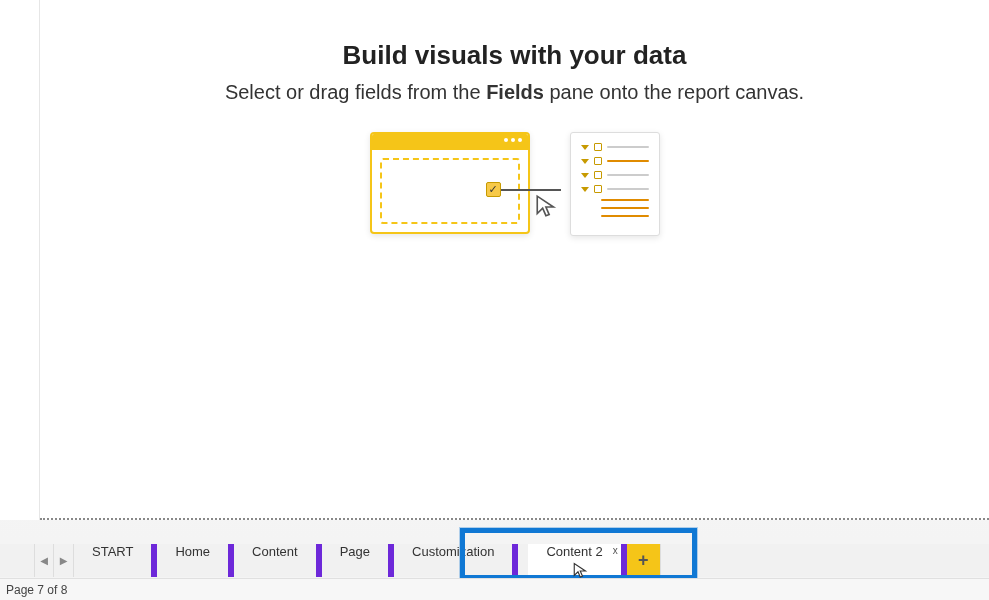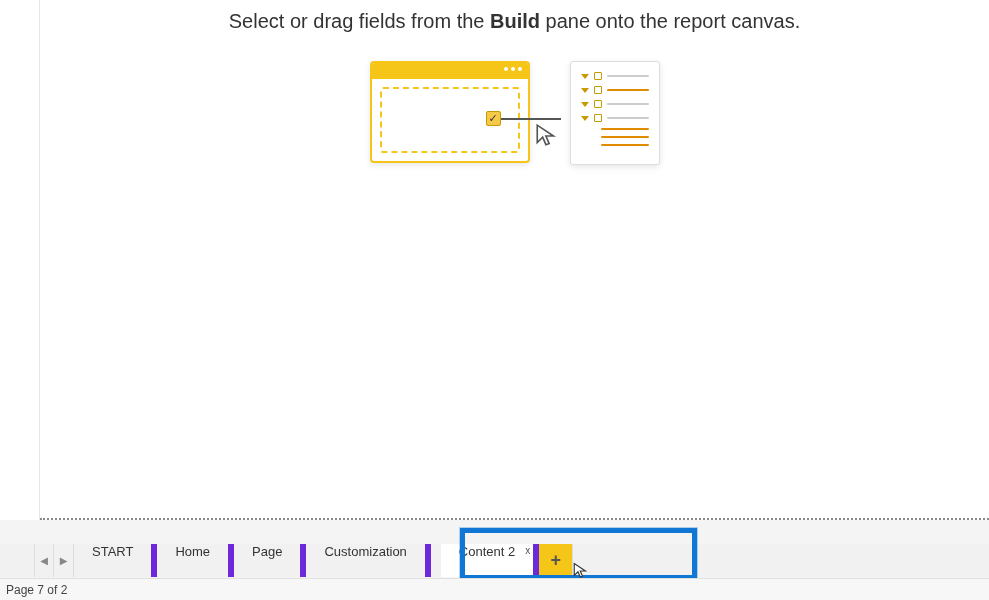--- a/index.html
+++ b/index.html
@@ -58,22 +58,23 @@
   .status-bar { position: absolute; left: 0; right: 0; bottom: 0; height: 22px; background: #f7f7f7; border-top: 1px solid #e0e0e0; font-size: 12px; color: #444; padding-left: 6px; display: flex; align-items: center; }
 </style>
 </head>
 <body>
 
 <div class="app">
 
   <div class="left-rail"></div>
 
   <div class="canvas">
+    <h1 class="canvas-title">Build visuals with your data</h1>
     <p class="canvas-subtitle">
-      <span>Select or drag fields from the </span><span class="bold">Build</span><span> pane onto the report canvas.</span>
+      <span>Select or drag fields from the </span><span class="bold">Fields</span><span> pane onto the report canvas.</span>
     </p>
 
     <div class="illustration">
       <div class="win-card">
         <div class="win-head">
           <div class="win-dots">
               <span></span>
               <span></span>
               <span></span>
             </div>
@@ -120,20 +121,23 @@
   <div class="tab-bar">
     <div class="nav-btn">◀</div>
     <div class="nav-btn">▶</div>
     <div class="tab">
         <span>START</span>
       </div>
     <div class="tab">
         <span>Home</span>
       </div>
     <div class="tab">
+        <span>Content</span>
+      </div>
+    <div class="tab">
         <span>Page</span>
       </div>
     <div class="tab">
         <span>Customization</span>
       </div>
     <div class="tab active">
       <span>Content 2</span>
       <span class="close">x</span>
     </div>
     <div class="add-tab">+</div>
@@ -141,16 +145,16 @@
 
   <div class="highlight-box" style="left: 460px; top: 528px; width: 237px; height: 52px;"></div>
 
   <div class="tab-cursor" style="left: 572px; top: 562px;">
     <svg width="18" height="18" viewBox="0 0 24 24">
         <path d="M3 2 L3 18 L8 13 L11 20 L14 19 L11 12 L18 12 Z" fill="#fff" stroke="#333" stroke-width="1.5"></path>
       </svg>
   </div>
 
   <div class="status-bar">
-    <span>Page 7 of 2</span>
+    <span>Page 7 of 8</span>
   </div>
 
 </div>
 
 </body></html>

